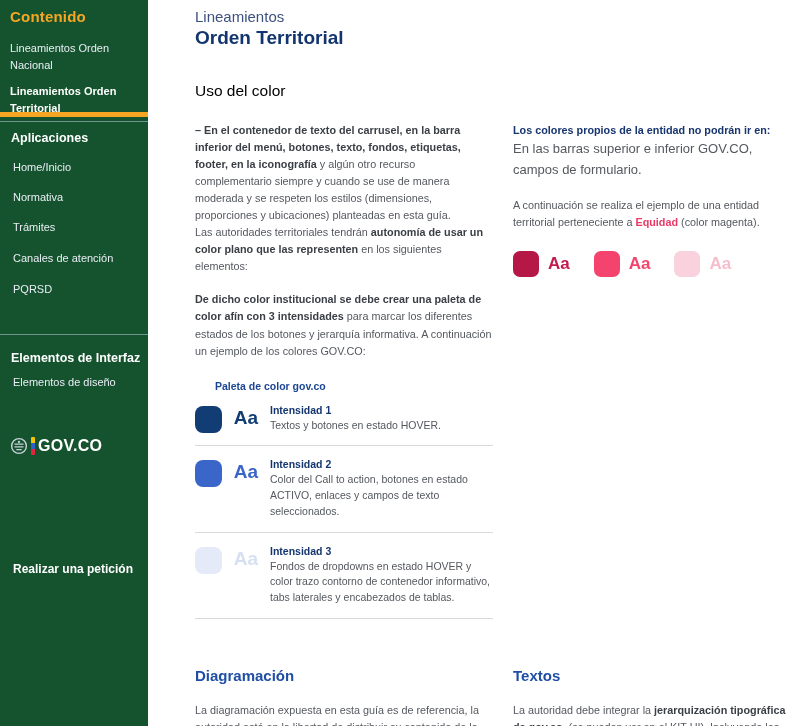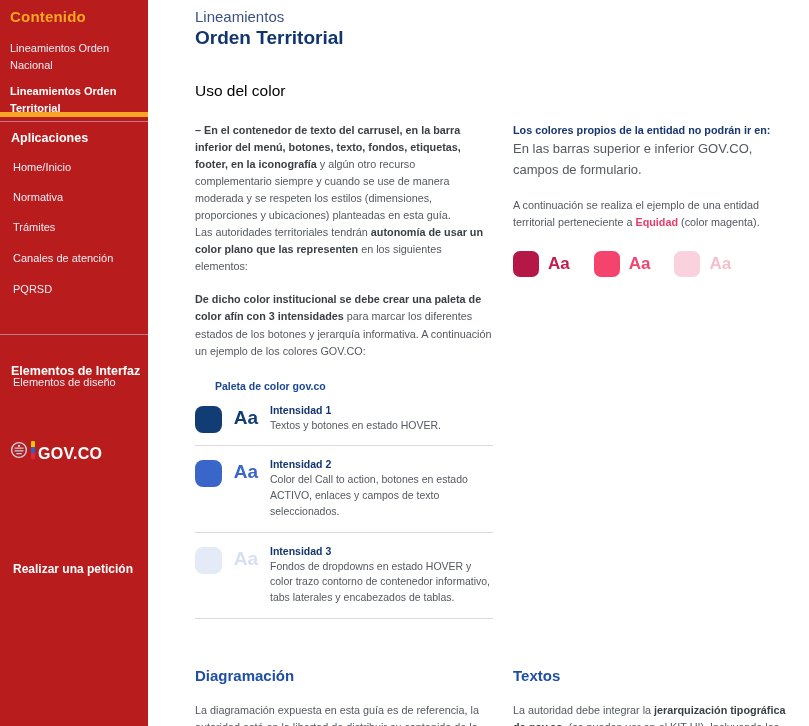--- a/index.html
+++ b/index.html
@@ -1,39 +1,39 @@
 <!DOCTYPE html>
 <html><head>
 <meta charset="utf-8">
 <style>
   * { margin:0; padding:0; box-sizing:border-box; }
   html,body { width:809px; height:726px; overflow:hidden; background:#fff;
               font-family:"Liberation Sans", sans-serif; }
   .app { position:relative; width:809px; height:726px; display:flex; }
 
   
-  .sidebar { position:relative; width:148px; height:726px; background:#b91c1c;
+  .sidebar { position:relative; width:148px; height:726px; background:#14532d;
              color:#fff; flex:0 0 148px; }
   .sb-title { position:absolute; top:8px; left:10px; font-size:15px; font-weight:bold;
               color:#f6a623; letter-spacing:.2px; }
   .sb-link { position:absolute; left:10px; font-size:11px; line-height:1.5;
              color:#e9eef6; cursor:pointer; padding-right:8px; }
   .sb-link.bold { font-weight:bold; color:#ffffff; }
   .sb-nacional { top:40px; }
   .sb-territorial { top:83px; }
   .sb-activebar { position:absolute; top:112px; left:0; width:148px; height:5px;
                   background:#f6a623; }
   .sb-rule { position:absolute; left:0; width:148px; border-top:1px solid rgba(190,205,225,.55); }
   .sb-section { position:absolute; left:11px; font-size:12.5px; font-weight:bold; color:#fff; }
   .sb-item { position:absolute; left:13px; font-size:11px; color:#e9eef6; cursor:pointer; }
   .sb-logo { position:absolute; top:437px; left:10px; display:flex; align-items:center; gap:3px; cursor:pointer; }
   .sb-logo .emblem { width:18px; height:18px; }
   .flagbar { width:4px; height:18px; display:flex; flex-direction:column; border-radius:1px; overflow:hidden; }
   .flagbar i { flex:1; }
-  .sb-logo .logotext { font-size:16px; font-weight:bold; color:#fff; letter-spacing:.3px;margin-top:8px; }
+  .sb-logo .logotext { font-size:16px; font-weight:bold; color:#fff; letter-spacing:.3px; }
   .sb-peticion { position:absolute; top:562px; left:13px; font-size:12px; font-weight:bold;
                  color:#fff; cursor:pointer; }
 
   
   .main { position:relative; width:661px; height:646px; padding:8px 16px 0 47px; }
   .eyebrow { font-size:15px; color:#3c5180; }
   .page-title { font-size:19px; font-weight:bold; color:#12356f; margin-top:2px; }
   .h-section { font-size:15.5px; font-weight:normal; color:#000000; }
   .h-usocolor { margin-top:33px; }
 
@@ -82,21 +82,21 @@
 
     <div class="sb-section" style="top:131px;">Aplicaciones</div>
     <div class="sb-item" style="top:161px;">Home/Inicio</div>
     <div class="sb-item" style="top:191px;">Normativa</div>
     <div class="sb-item" style="top:221px;">Trámites</div>
     <div class="sb-item" style="top:252px;">Canales de atención</div>
     <div class="sb-item" style="top:283px;">PQRSD</div>
 
     <div class="sb-rule" style="top:334px;"></div>
 
-    <div class="sb-section" style="top:364px;">Elementos de Interfaz</div>
+    <div class="sb-section" style="top:351px;">Elementos de Interfaz</div>
     <div class="sb-item" style="top:376px;">Elementos de diseño</div>
 
     <div class="sb-logo">
       <svg class="emblem" viewBox="0 0 20 20" aria-hidden="true">
         <circle cx="10" cy="10" r="8.2" fill="none" stroke="#c7cfdb" stroke-width="1.6"></circle>
         <path d="M5 8 h10 M5 11 h10 M7 14 h6" stroke="#c7cfdb" stroke-width="1.4" fill="none"></path>
         <circle cx="10" cy="5.4" r="1.3" fill="#c7cfdb"></circle>
       </svg>
       <span class="flagbar">
         <i style="background:#f5c400"></i>

